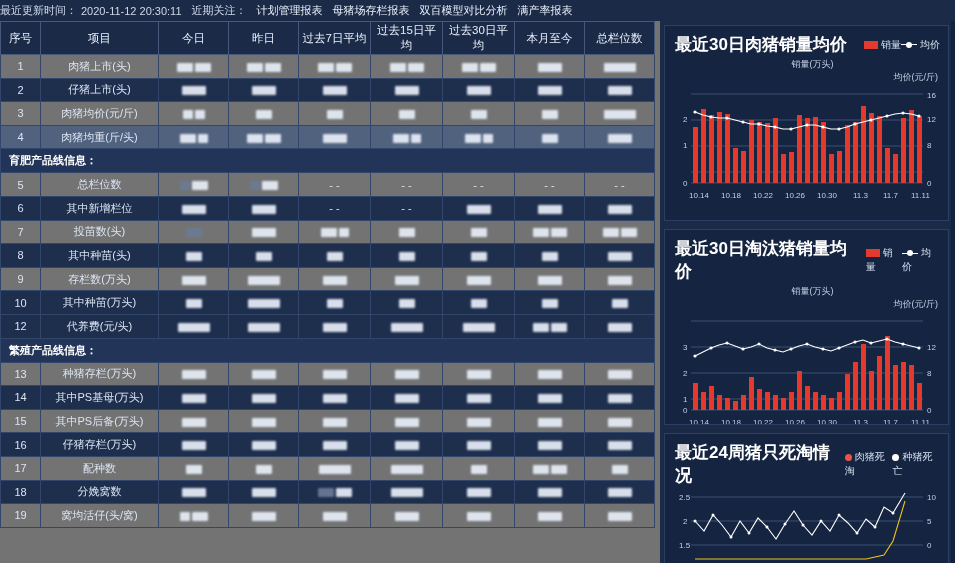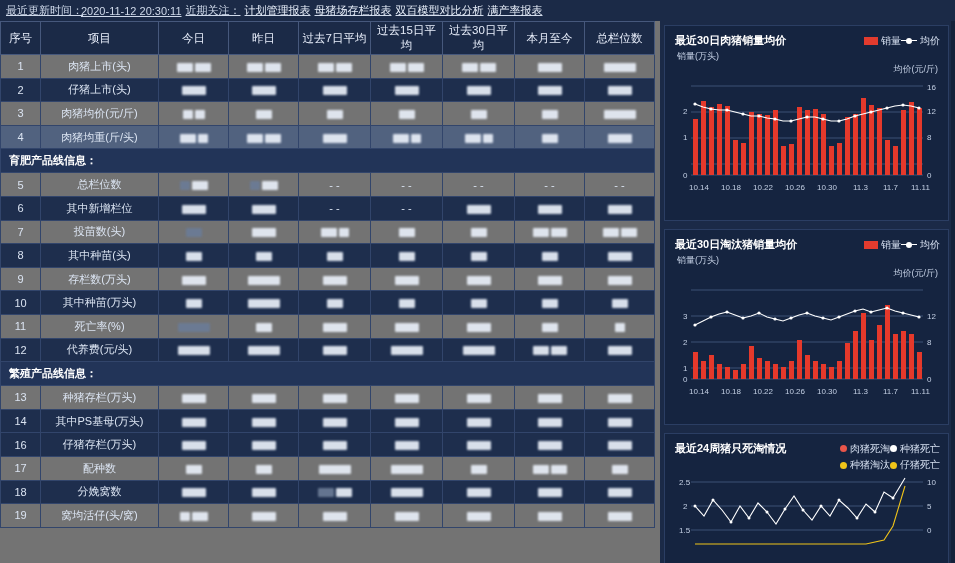--- a/index.html
+++ b/index.html
@@ -18,24 +18,22 @@
   }
 
   
   .topbar {
     height: 21px;
     display: flex;
     align-items: center;
     background: #1b2a47;
     font-size: 11px;
     color: #cfd9ea;
-    padding-left: 6px;
-    gap: 4px;
+    gap: 10px;
     white-space: nowrap;
-    text-decoration: underline;
   }
   .topbar .tb-link { color: #e9f0fb; }
 
   
   .body-wrap {
     position: absolute;
     top: 21px; left: 0;
     width: 955px; height: 542px;
     display: flex;
   }
@@ -130,21 +128,21 @@
   #card2 { top: 208px; height: 196px; }
   #card3 { top: 412px; height: 156px; }
 
   .card-head {
     display: flex;
     align-items: center;
     padding: 7px 8px 2px 10px;
     gap: 6px;
   }
   .card-title {
-    font-size: 11px;
+    font-size: 17px;
     color: #ffffff;
     font-weight: bold;
   }
   .legend {
     margin-left: auto;
     display: flex;
     align-items: center;
     gap: 0;
     font-size: 10px;
     color: #d6e0f0;
@@ -177,20 +175,21 @@
     position: absolute;
     left: 5px; top: -2.5px;
     width: 6px; height: 6px;
     border-radius: 50%;
     background: #fff;
   }
   .ax-label {
     font-size: 9px;
     color: #c4d0e4;
     padding-left: 12px;
+    text-align: center;
   }
   .ax-label.right { text-align: right; padding-right: 10px; }
 
   svg.chart { display: block; }
   .gridline { stroke: #3c5075; stroke-width: 1; }
   .axis-txt { fill: #c3cfe3; font-size: 8px; font-family: "Liberation Sans", sans-serif; }
   .bar { fill: #e5392b; }
   .lineA { fill: none; stroke: #ffffff; stroke-width: 1.1; }
   .lineB { fill: none; stroke: #f0c419; stroke-width: 1.1; }
   .pt { fill: #ffffff; }
@@ -353,31 +352,20 @@
             <td class="idx">10</td>
             <td class="item">其中种苗(万头)</td>
             <td><span class="blk w2 light"></span></td>
             <td><span class="blk w4 light"></span></td>
             <td><span class="blk w2 light"></span></td>
             <td><span class="blk w2 light"></span></td>
             <td><span class="blk w2 light"></span></td>
             <td><span class="blk w2 light"></span></td>
             <td><span class="blk w2 light"></span></td>
           </tr>
-          <tr>
-            <td class="idx">11</td>
-            <td class="item">死亡率(%)</td>
-            <td><span class="blk w4 dark"></span></td>
-            <td><span class="blk w2 light"></span></td>
-            <td><span class="blk w3 light"></span></td>
-            <td><span class="blk w3 light"></span></td>
-            <td><span class="blk w3 light"></span></td>
-            <td><span class="blk w2 light"></span></td>
-            <td><span class="blk w1 light"></span></td>
-          </tr>
           <tr class="alt">
             <td class="idx">12</td>
             <td class="item">代养费(元/头)</td>
             <td><span class="blk w4 light"></span></td>
             <td><span class="blk w4 light"></span></td>
             <td><span class="blk w3 light"></span></td>
             <td><span class="blk w4 light"></span></td>
             <td><span class="blk w4 light"></span></td>
             <td><span class="blk w2 light"></span><span class="blk w2 light"></span></td>
             <td><span class="blk w3 light"></span></td>
@@ -393,20 +381,31 @@
             <td><span class="blk w3 light"></span></td>
             <td><span class="blk w3 light"></span></td>
             <td><span class="blk w3 light"></span></td>
             <td><span class="blk w3 light"></span></td>
             <td><span class="blk w3 light"></span></td>
             <td><span class="blk w3 light"></span></td>
           </tr>
           <tr class="alt">
             <td class="idx">14</td>
             <td class="item">其中PS基母(万头)</td>
+            <td><span class="blk w3 light"></span></td>
+            <td><span class="blk w3 light"></span></td>
+            <td><span class="blk w3 light"></span></td>
+            <td><span class="blk w3 light"></span></td>
+            <td><span class="blk w3 light"></span></td>
+            <td><span class="blk w3 light"></span></td>
+            <td><span class="blk w3 light"></span></td>
+          </tr>
+          <tr>
+            <td class="idx">15</td>
+            <td class="item">其中PS后备(万头)</td>
             <td><span class="blk w3 light"></span></td>
             <td><span class="blk w3 light"></span></td>
             <td><span class="blk w3 light"></span></td>
             <td><span class="blk w3 light"></span></td>
             <td><span class="blk w3 light"></span></td>
             <td><span class="blk w3 light"></span></td>
             <td><span class="blk w3 light"></span></td>
           </tr>
           <tr class="alt">
             <td class="idx">16</td>
@@ -625,26 +624,20 @@
       </div>
 
       <div class="card" id="card3">
         <div class="card-head">
           <span class="card-title">最近24周猪只死淘情况</span>
           <span class="legend">
             <span><i class="dot" style="background:#e8554a"></i><span>肉猪死淘</span></span>
             <span><i class="dot"></i><span>种猪死亡</span></span>
           </span>
         </div>
-        <div class="card-head" style="padding-top:0;padding-left:120px">
-          <span class="legend" style="margin-left:auto">
-            <span><i class="dot" style="background:#f0c419"></i><span>种猪淘汰</span></span>
-            <span><i class="dot" style="background:#f0c419"></i><span>仔猪死亡</span></span>
-          </span>
-        </div>
         <svg class="chart" width="283" height="78" viewBox="0 0 283 78">
           <line class="gridline" x1="26" y1="8" x2="258" y2="8"></line>
           <line class="gridline" x1="26" y1="32" x2="258" y2="32"></line>
           <line class="gridline" x1="26" y1="56" x2="258" y2="56"></line>
           <polyline class="lineA" points="30,32 39,42 48,26 57,36 66,48 75,32 84,44 93,29 102,38 111,50 120,35 129,22 138,36 147,46 156,32 165,42 174,26 183,34 192,44 201,30 210,38 219,18 228,24 240,4"></polyline>
           <g class="pt">
             <circle cx="30" cy="32" r="1.5"></circle>
               <circle cx="48" cy="26" r="1.5"></circle>
               <circle cx="66" cy="48" r="1.5"></circle>
             <circle cx="84" cy="44" r="1.5"></circle>

